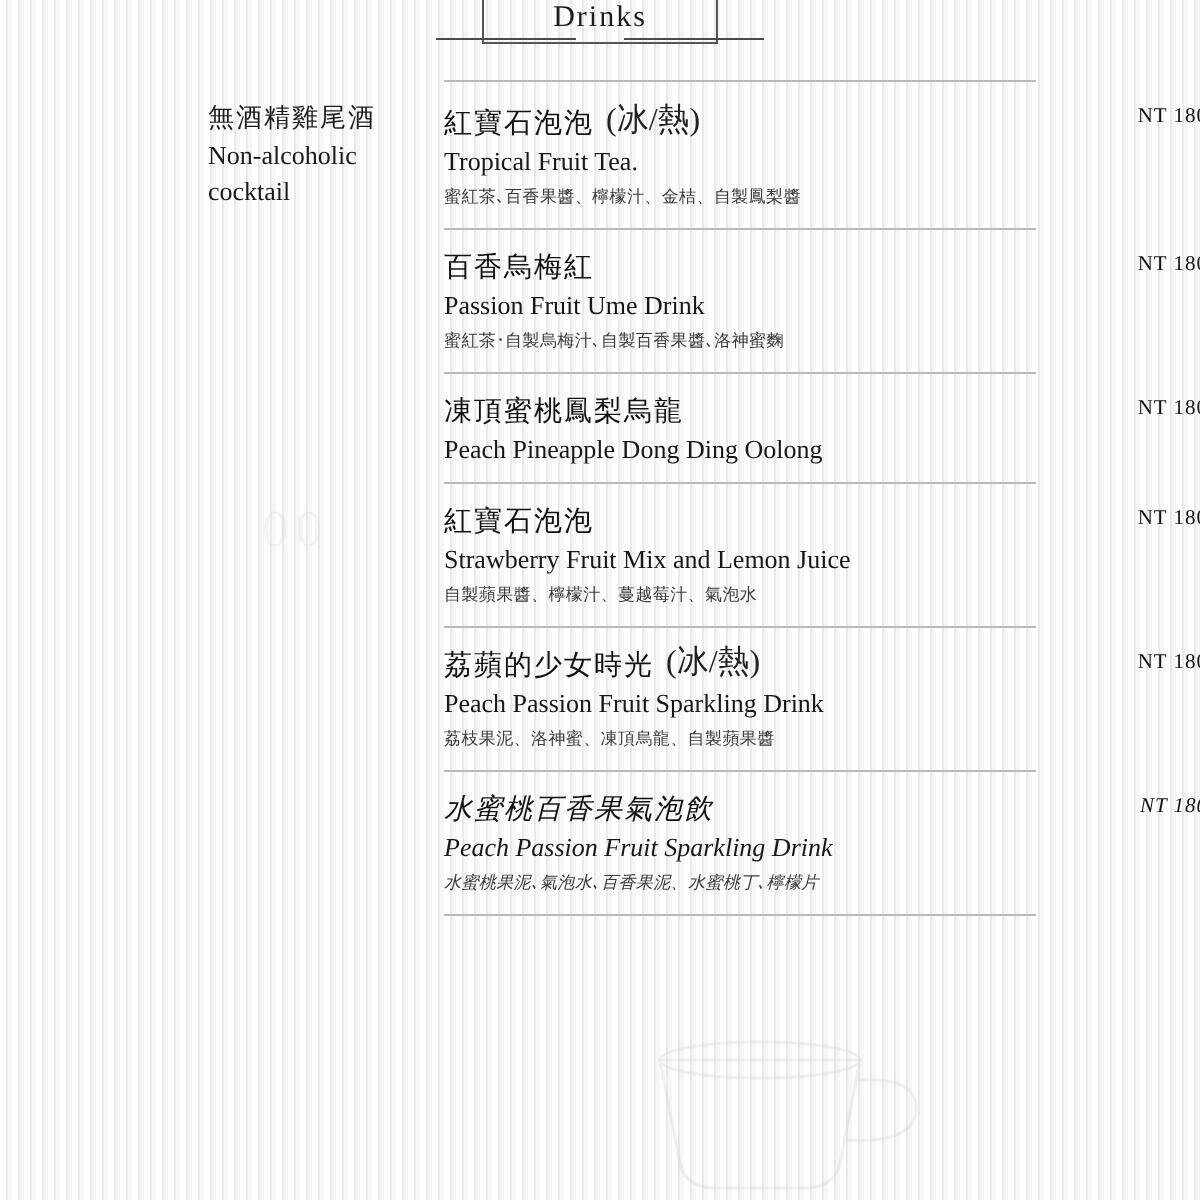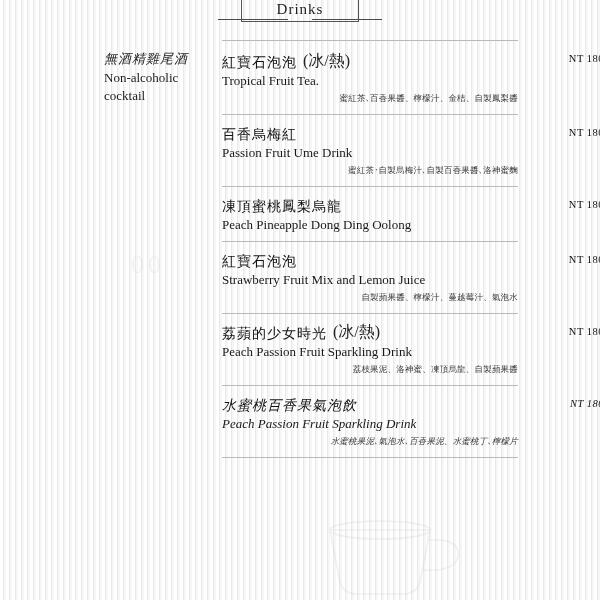--- a/index.html
+++ b/index.html
@@ -111,21 +111,20 @@
     left: 104px;
     top: 10px;
     width: 115px;
   }
   .cat-cn {
     font-family: "Liberation Serif", serif;
     font-size: 13px;
     letter-spacing: 1px;
     color: #1b1b1b;
     line-height: 18px;
-    font-style: italic;
   }
   .cat-en {
     font-family: "Liberation Serif", serif;
     font-size: 13px;
     color: #1b1b1b;
     line-height: 16px;
     margin-top: 2px;
   }
 
   .items {
@@ -165,21 +164,20 @@
     line-height: 15px;
     margin-top: 1px;
   }
   .desc {
     font-family: "Liberation Serif", serif;
     font-size: 8.5px;
     color: #3a3a3a;
     line-height: 13px;
     margin-top: 4px;
     letter-spacing: 0.2px;
-    text-align: right;
   }
   .item .item-price {
     position: absolute;
     right: -86px;
     top: 12px;
     font-family: "Liberation Serif", serif;
     font-size: 10.5px;
     color: #111;
     letter-spacing: 0.5px;
     white-space: nowrap;

